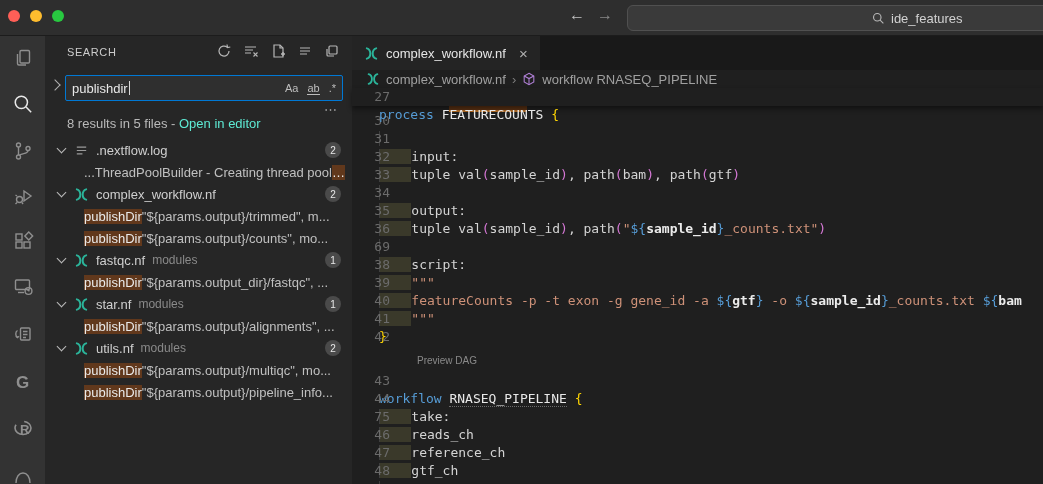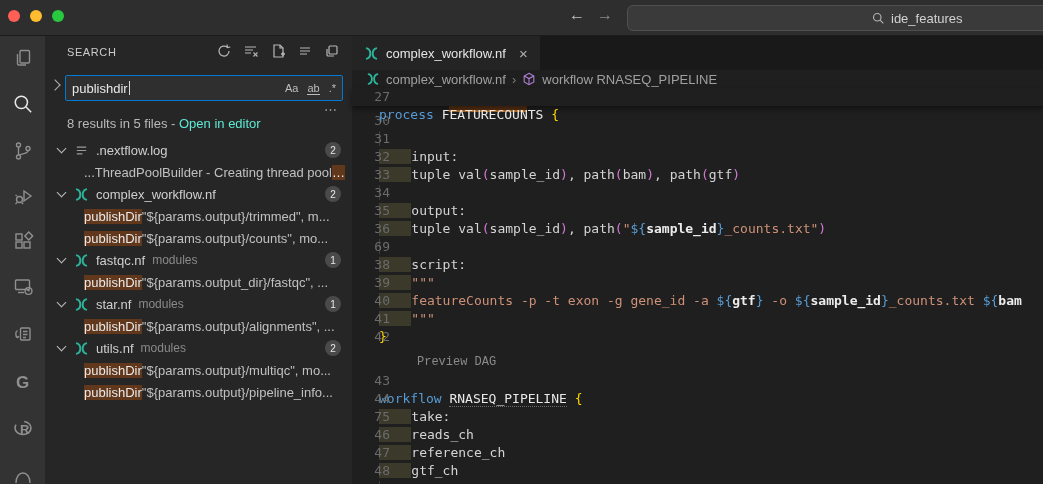--- a/index.html
+++ b/index.html
@@ -98,22 +98,22 @@
   .tk-br { color:#ffd602; }
   .tk-pr { color:#d678d6; }
   .tk-pl { color:#d4d4d4; }
   .tk-st { color:#ce9178; }
   .tk-ik { color:#569cd6; }
   .tk-iv { color:#ececec; font-weight:bold; }
   .tk-u  { border-bottom:1px dotted #6a6a6a; }
   #sliver { height:6px; position:relative; overflow:hidden; }
   #sliver-match { position:absolute; left:97px; top:0; width:78px; height:6px;
                   background:#5a3113; border-bottom:2px solid #b36b24; }
-  .codelens-row { height:26px; padding:9px 0 0 65px; font-size:12px; color:#8a8a8a;
-                  font-family:Liberation Mono, monospace; }
+  .codelens-row { height:26px; padding:9px 0 0 65px; font-size:10px; color:#8a8a8a;
+                  font-family:Liberation Sans, sans-serif; }
 </style>
 </head>
 <body>
 
 <div id="titlebar">
   <div class="tl" id="tl-red"></div>
   <div class="tl" id="tl-yel"></div>
   <div class="tl" id="tl-grn"></div>
   <div class="navarrow" id="nav-back" style="left:569px;">←</div>
   <div class="navarrow" id="nav-fwd" style="left:597px;">→</div>

